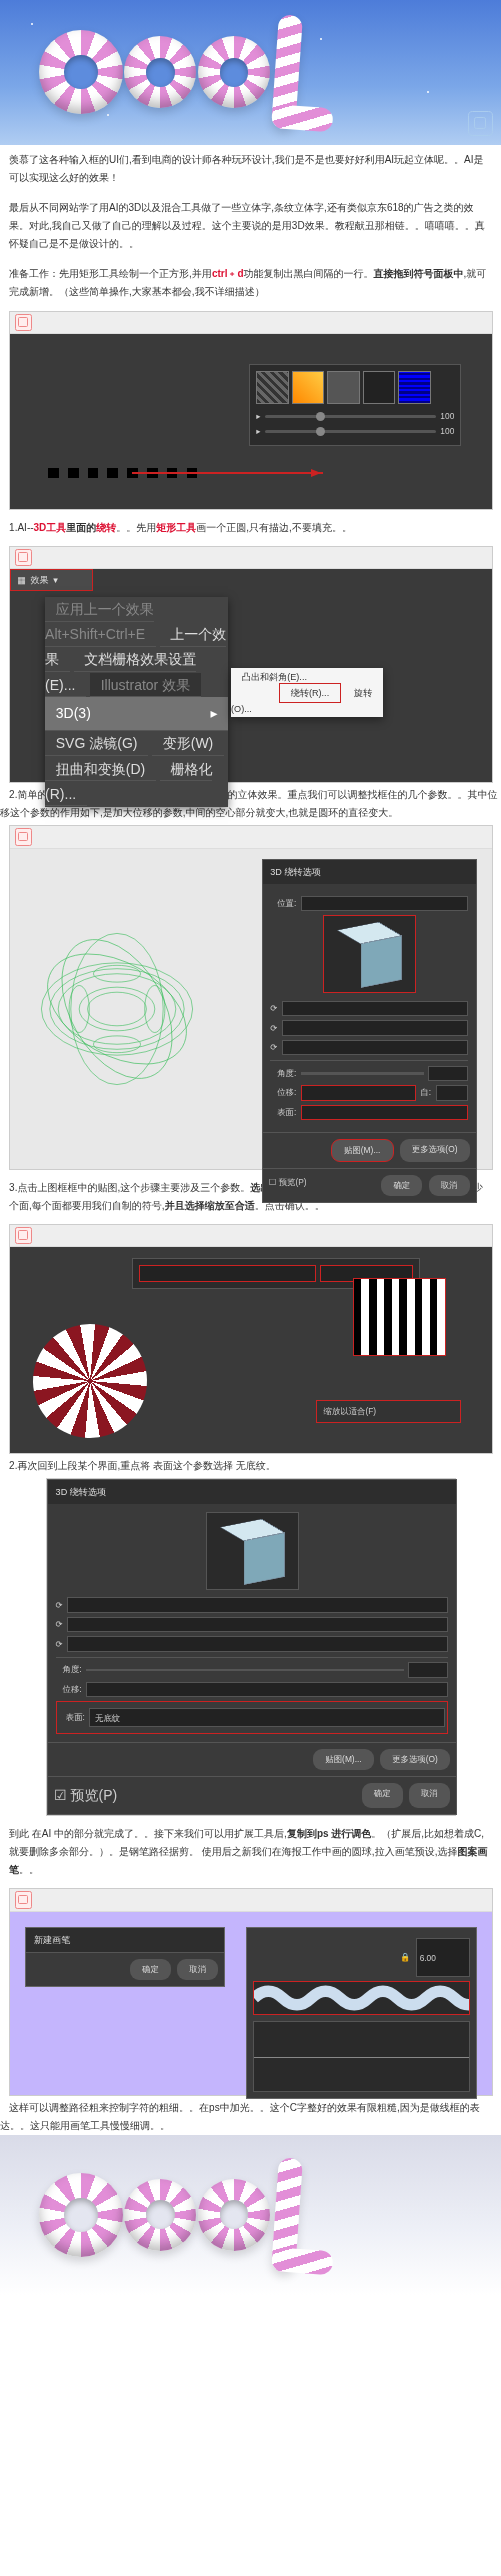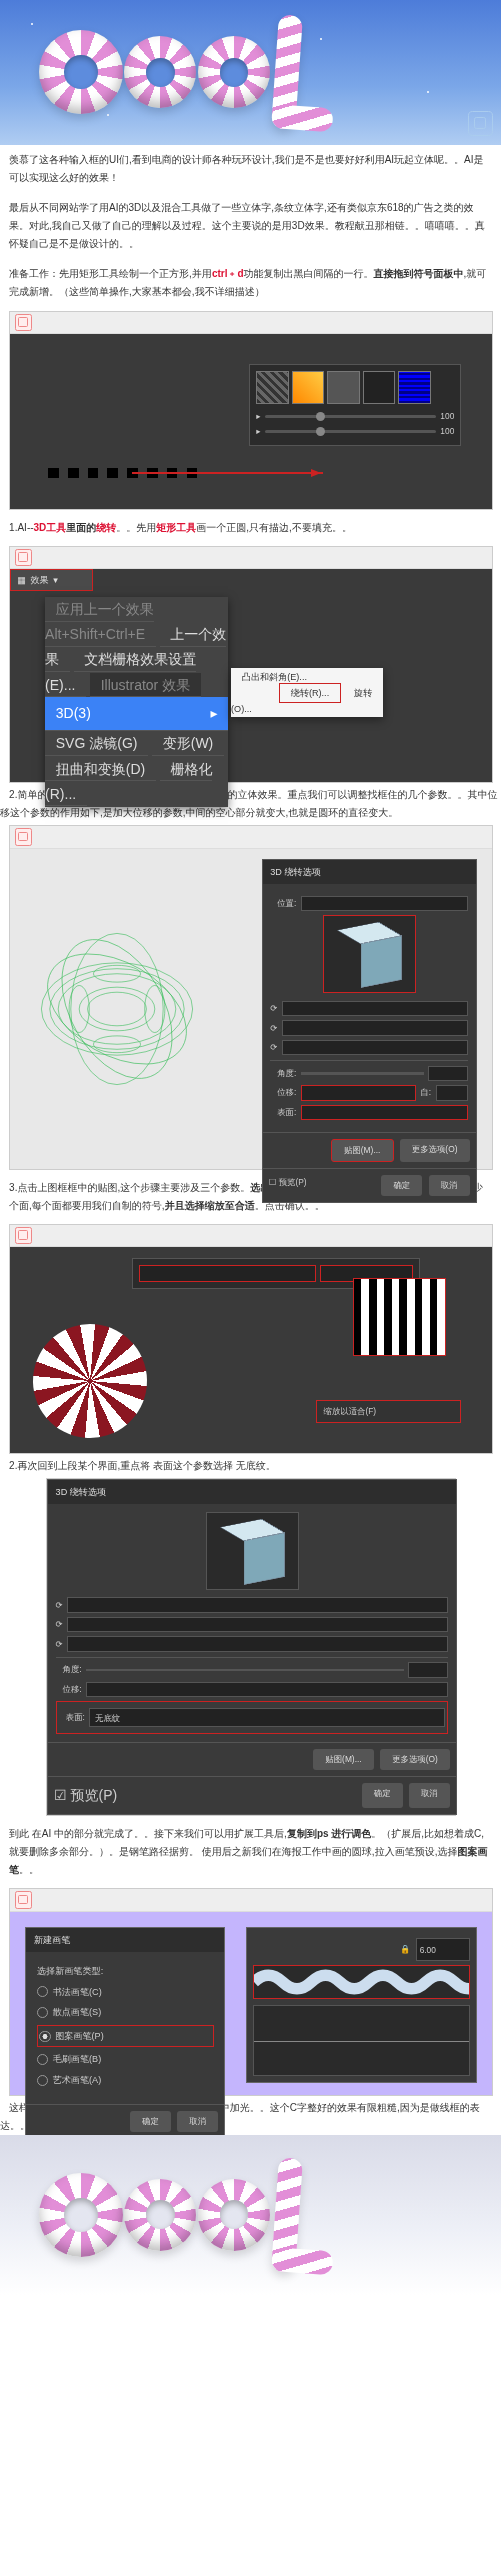--- a/index.html
+++ b/index.html
@@ -64,21 +64,21 @@
   .slider-row{display:flex;align-items:center;gap:4.6px;font-size:8.4px;color:#ccc;}
   .slider{flex:1;height:3px;background:#555;border-radius:1.5px;position:relative;}
   .slider::after{content:'';position:absolute;left:30%;top:-3px;width:9.1px;height:9.1px;background:#888;border-radius:50%;}
   .arrow{position:absolute;left:122px;bottom:35px;width:191px;height:1.5px;background:#c22;}
   .arrow::after{content:'';position:absolute;right:-1.5px;top:-3.8px;border:4.6px solid transparent;border-left:10.7px solid #c22;}
   
   .f2 .canvas{height:213px;}
   .menubar{background:#4a4a4a;height:20px;display:flex;align-items:center;padding:0 6.1px;border:1.5px solid #c22;width:69px;color:#ddd;font-size:9.1px;gap:4.6px;}
   .menu-panel{position:absolute;left:35px;top:27.4px;width:183px;background:#444;color:#ddd;font-size:14px;box-shadow:0 3px 9.1px rgba(0,0,0,.5);}
   .menu-row{padding:3.8px 10.7px;border-bottom:0.8px solid #555;}
-  .menu-row.hl{background:#3b82f6;color:#fff;}
+  .menu-row.hl{background:#737373;color:#fff;}
   .submenu{position:absolute;left:221px;top:99px;width:152px;background:#f5f5f5;color:#333;font-size:9.1px;box-shadow:0 3px 9.1px rgba(0,0,0,.4);}
   .sub-row{padding:3.8px 10.7px;}
   .sub-row.boxed{border:1.5px solid #c22;margin-left:48px;}
   
   .f3 .canvas{height:320px;background:#e8e8e8;}
   .torus{position:absolute;left:23px;top:76px;width:168px;height:168px;}
   .torus svg{width:100%;height:100%;}
   .panel3d{position:absolute;right:15.2px;top:10.7px;width:213px;background:#3a3a3a;border:0.8px solid #555;}
   .panel-title{background:#2d2d2d;color:#ddd;font-size:9.1px;padding:3.8px 7.6px;display:flex;justify-content:space-between;}
   .panel-body{padding:7.6px;}
@@ -87,21 +87,21 @@
   .cube-face{position:absolute;width:46px;height:46px;border:0.8px solid #789;}
   .cf-top{background:#d4e8f0;transform:rotateX(90deg) translateZ(23px);}
   .cf-front{background:#7fa8b8;transform:translateZ(23px);}
   .cf-right{background:#4a6878;transform:rotateY(90deg) translateZ(23px);}
   .prow{display:flex;align-items:center;gap:4.6px;color:#ccc;font-size:8.4px;margin:3.8px 0;}
   .plabel{width:26px;text-align:right;}
   .pinput{flex:1;height:13.7px;background:#222;border:0.8px solid #555;}
   .pinput.red-border{border:1.5px solid #c22;}
   .pslider{flex:1;height:2.3px;background:#555;}
   .pbtns{display:flex;gap:6.1px;justify-content:flex-end;padding:6.1px;border-top:0.8px solid #555;}
-  .pbtn{padding:3px 12.2px;background:#555;color:#ddd;font-size:8.4px;border-radius:3px;text-align:right;}
+  .pbtn{padding:3px 12.2px;background:#555;color:#ddd;font-size:8.4px;border-radius:9px;text-align:right;}
   
   .f4 .canvas{height:206px;}
   .stripes-thumb{position:absolute;right:46px;top:30.5px;width:91px;height:76px;background:#fff;display:flex;border:1.5px solid #c22;}
   .stripes-thumb .s{flex:1;background:#000;}
   .stripes-thumb .s:nth-child(even){background:#fff;}
   .pinwheel{position:absolute;left:23px;bottom:15.2px;width:114px;height:114px;border-radius:50%;background:repeating-conic-gradient(#8b1621 0 15deg,#fff 15deg 30deg);transform:rotate(5deg);}
   .opt-dd{position:absolute;right:30.5px;bottom:30.5px;width:145px;}
   .dd-box{background:#333;border:1.5px solid #c22;color:#ccc;font-size:8.4px;padding:3px 6.1px;}
   
   .f5{margin:3px 46px;}
@@ -409,48 +409,30 @@
 
 <div class="fig f6">
   <div class="topbar">
       <div class="topbar-icon"></div>
     </div>
   <div class="canvas">
     <div class="brush-dialog">
       <div class="panel-title">
           <span data-bind="step5.dialog_title">新建画笔</span>
         </div>
-      <div class="bd-body">
-        <div style="margin-bottom:6.1px" data-bind="step5.dialog_sub">选择新画笔类型:</div>
-        <div class="radio">
-            <span data-bind="step5.brush_types.0">书法画笔(C)</span>
-          </div>
-        <div class="radio">
-            <span data-bind="step5.brush_types.1">散点画笔(S)</span>
-          </div>
-        <div class="radio sel" style="border:1.5px solid #c22;padding:1.5px">
-            <span data-bind="step5.brush_types.2">图案画笔(P)</span>
-          </div>
-        <div class="radio">
-            <span data-bind="step5.brush_types.3">毛刷画笔(B)</span>
-          </div>
-        <div class="radio">
-            <span data-bind="step5.brush_types.4">艺术画笔(A)</span>
-          </div>
-      </div>
       <div class="pbtns">
         <div class="pbtn" data-bind="step5.ok">确定</div>
         <div class="pbtn" data-bind="step5.cancel">取消</div>
       </div>
     </div>
     <div class="wave-panel">
       <div class="wave-body">
         <div class="prow" style="justify-content:flex-end">
             <span>🔒</span>
-            <div class="pinput" style="flex:0 0 46px;color:#ccc;padding:4px 3px;font-size:8.4px"><span data-bind="step5.wave_val">6.00</span></div>
+            <div class="pinput" style="flex:0 0 46px;color:#ccc;padding:12px 3px;font-size:8.4px"><span data-bind="step5.wave_val">6.00</span></div>
           </div>
         <div class="wave-strip">
           <svg viewBox="0 0 300 42">
               <path d="M0,21 Q20,2 40,21 T80,21 T120,21 T160,21 T200,21 T240,21 T280,21 T320,21" fill="none" stroke="#cde" stroke-width="16"></path>
             </svg>
         </div>
         <div class="wave-graph"></div>
       </div>
     </div>
   </div>

